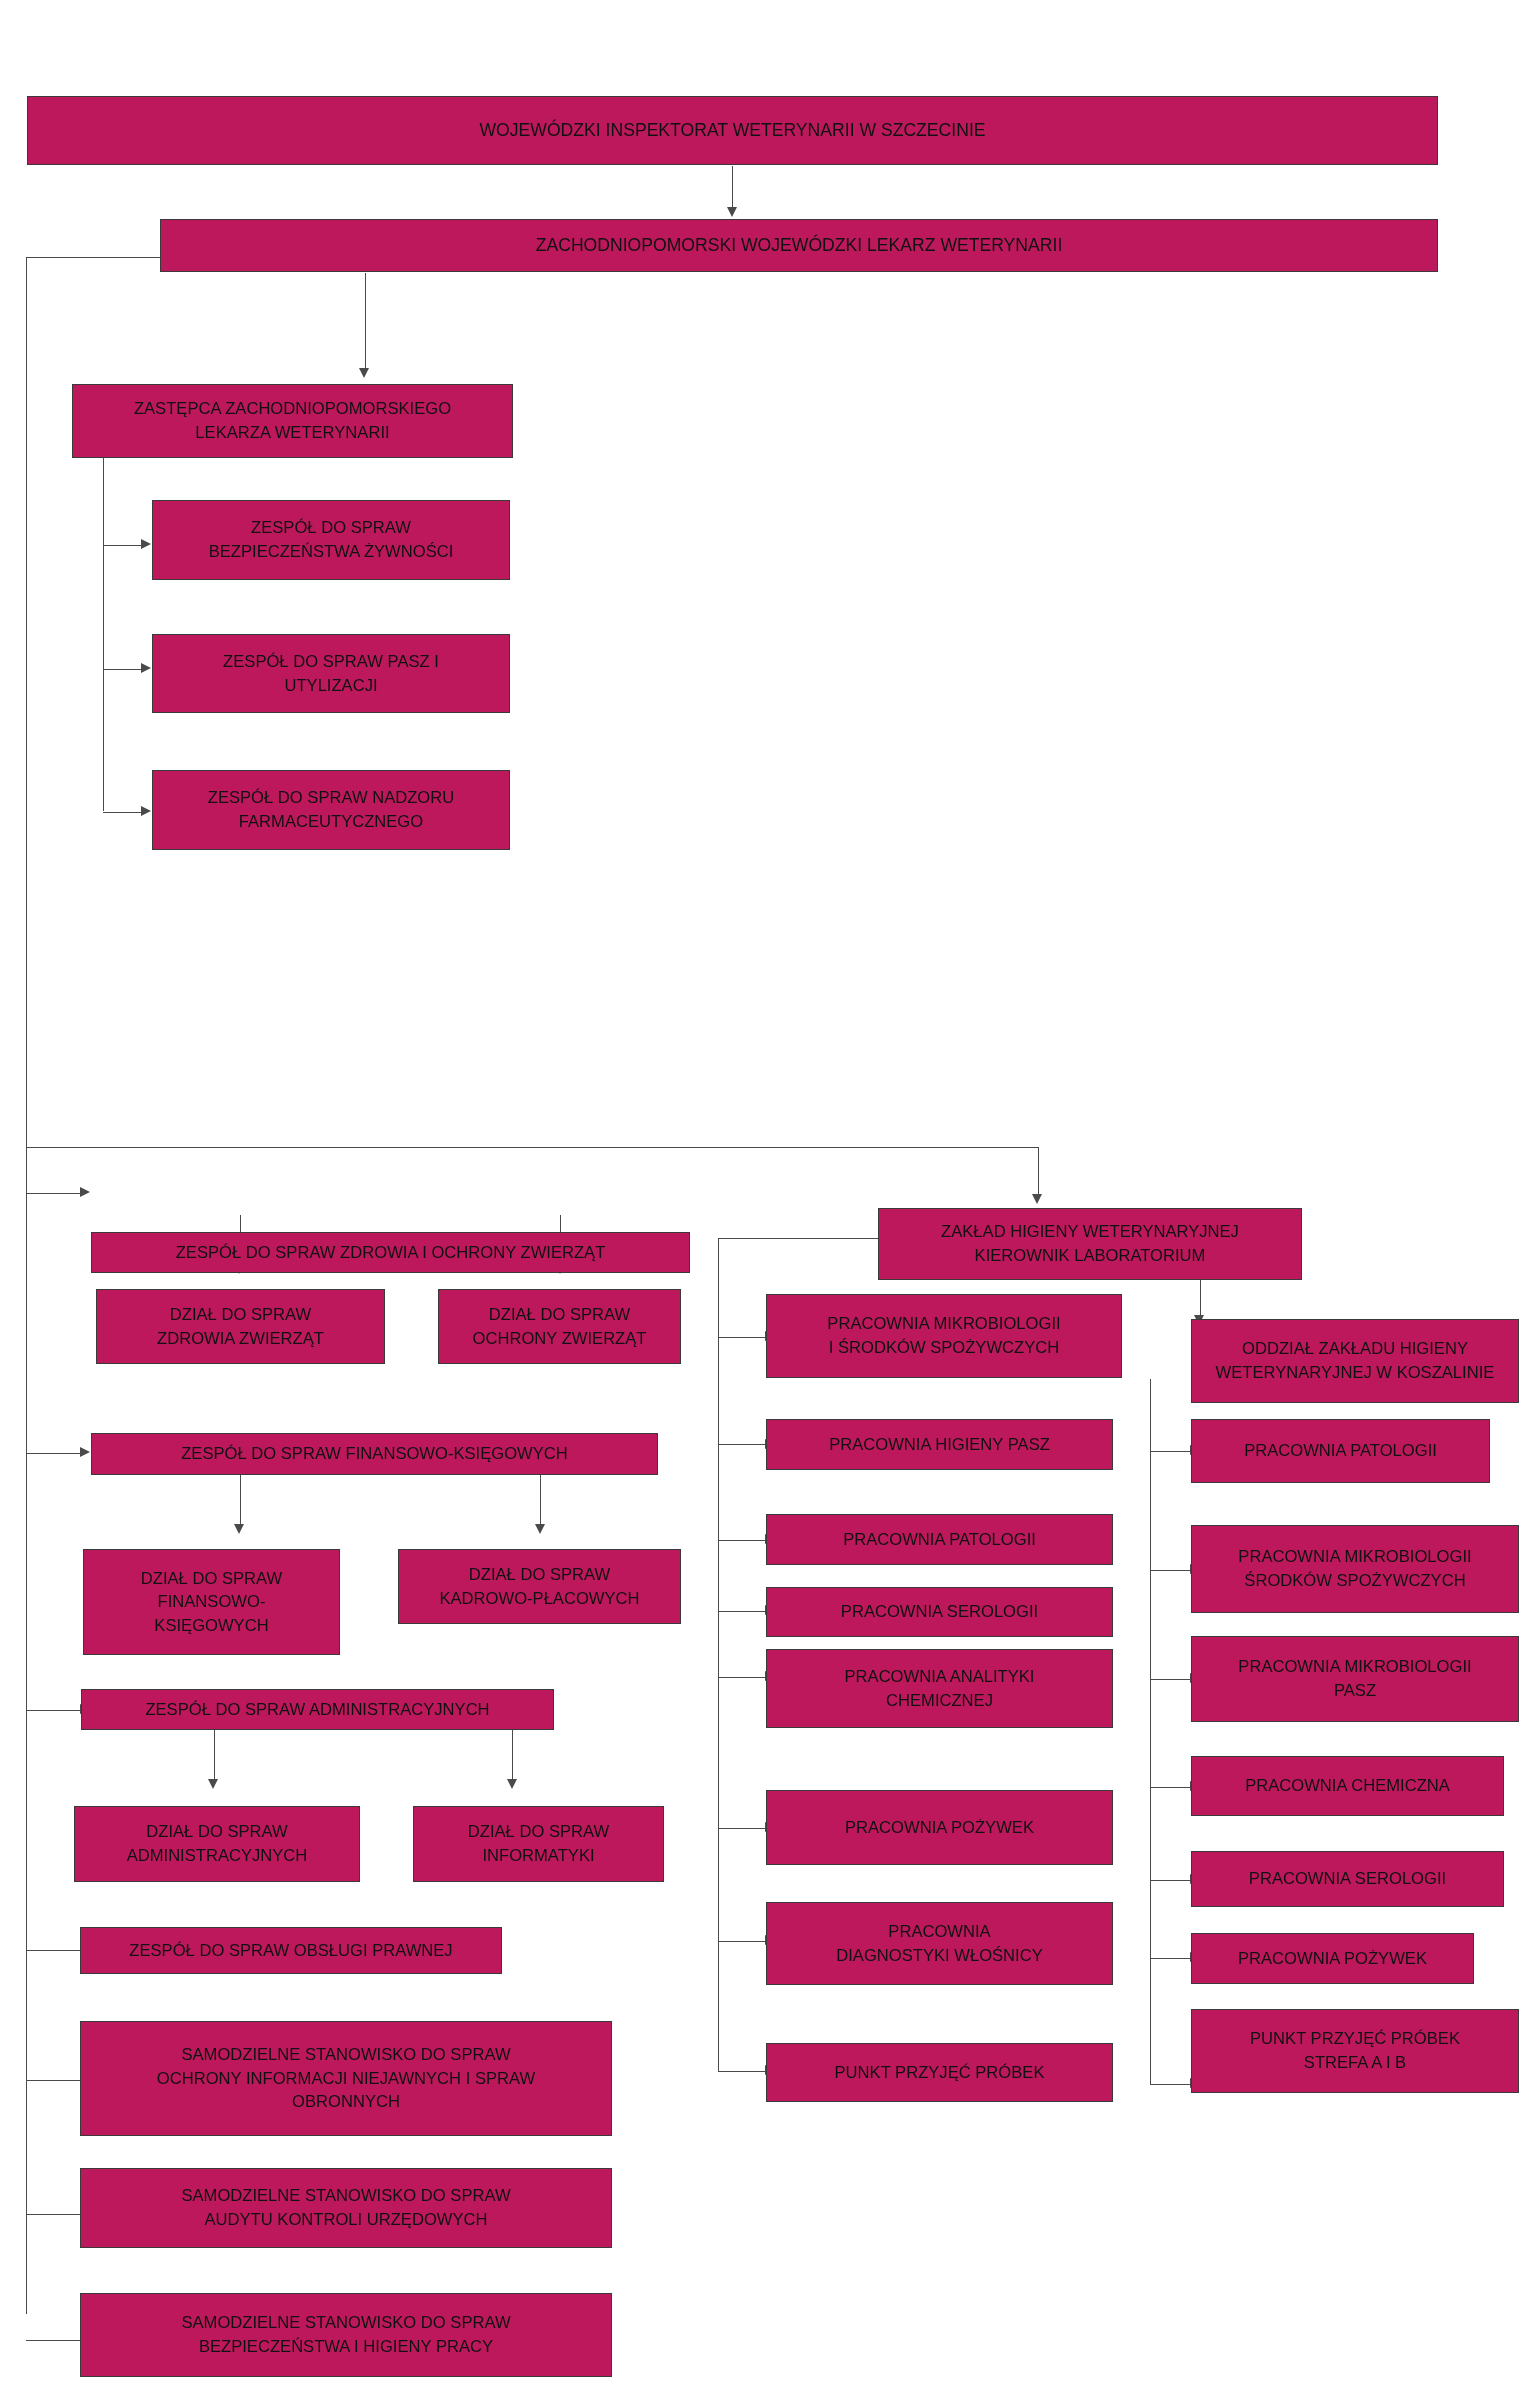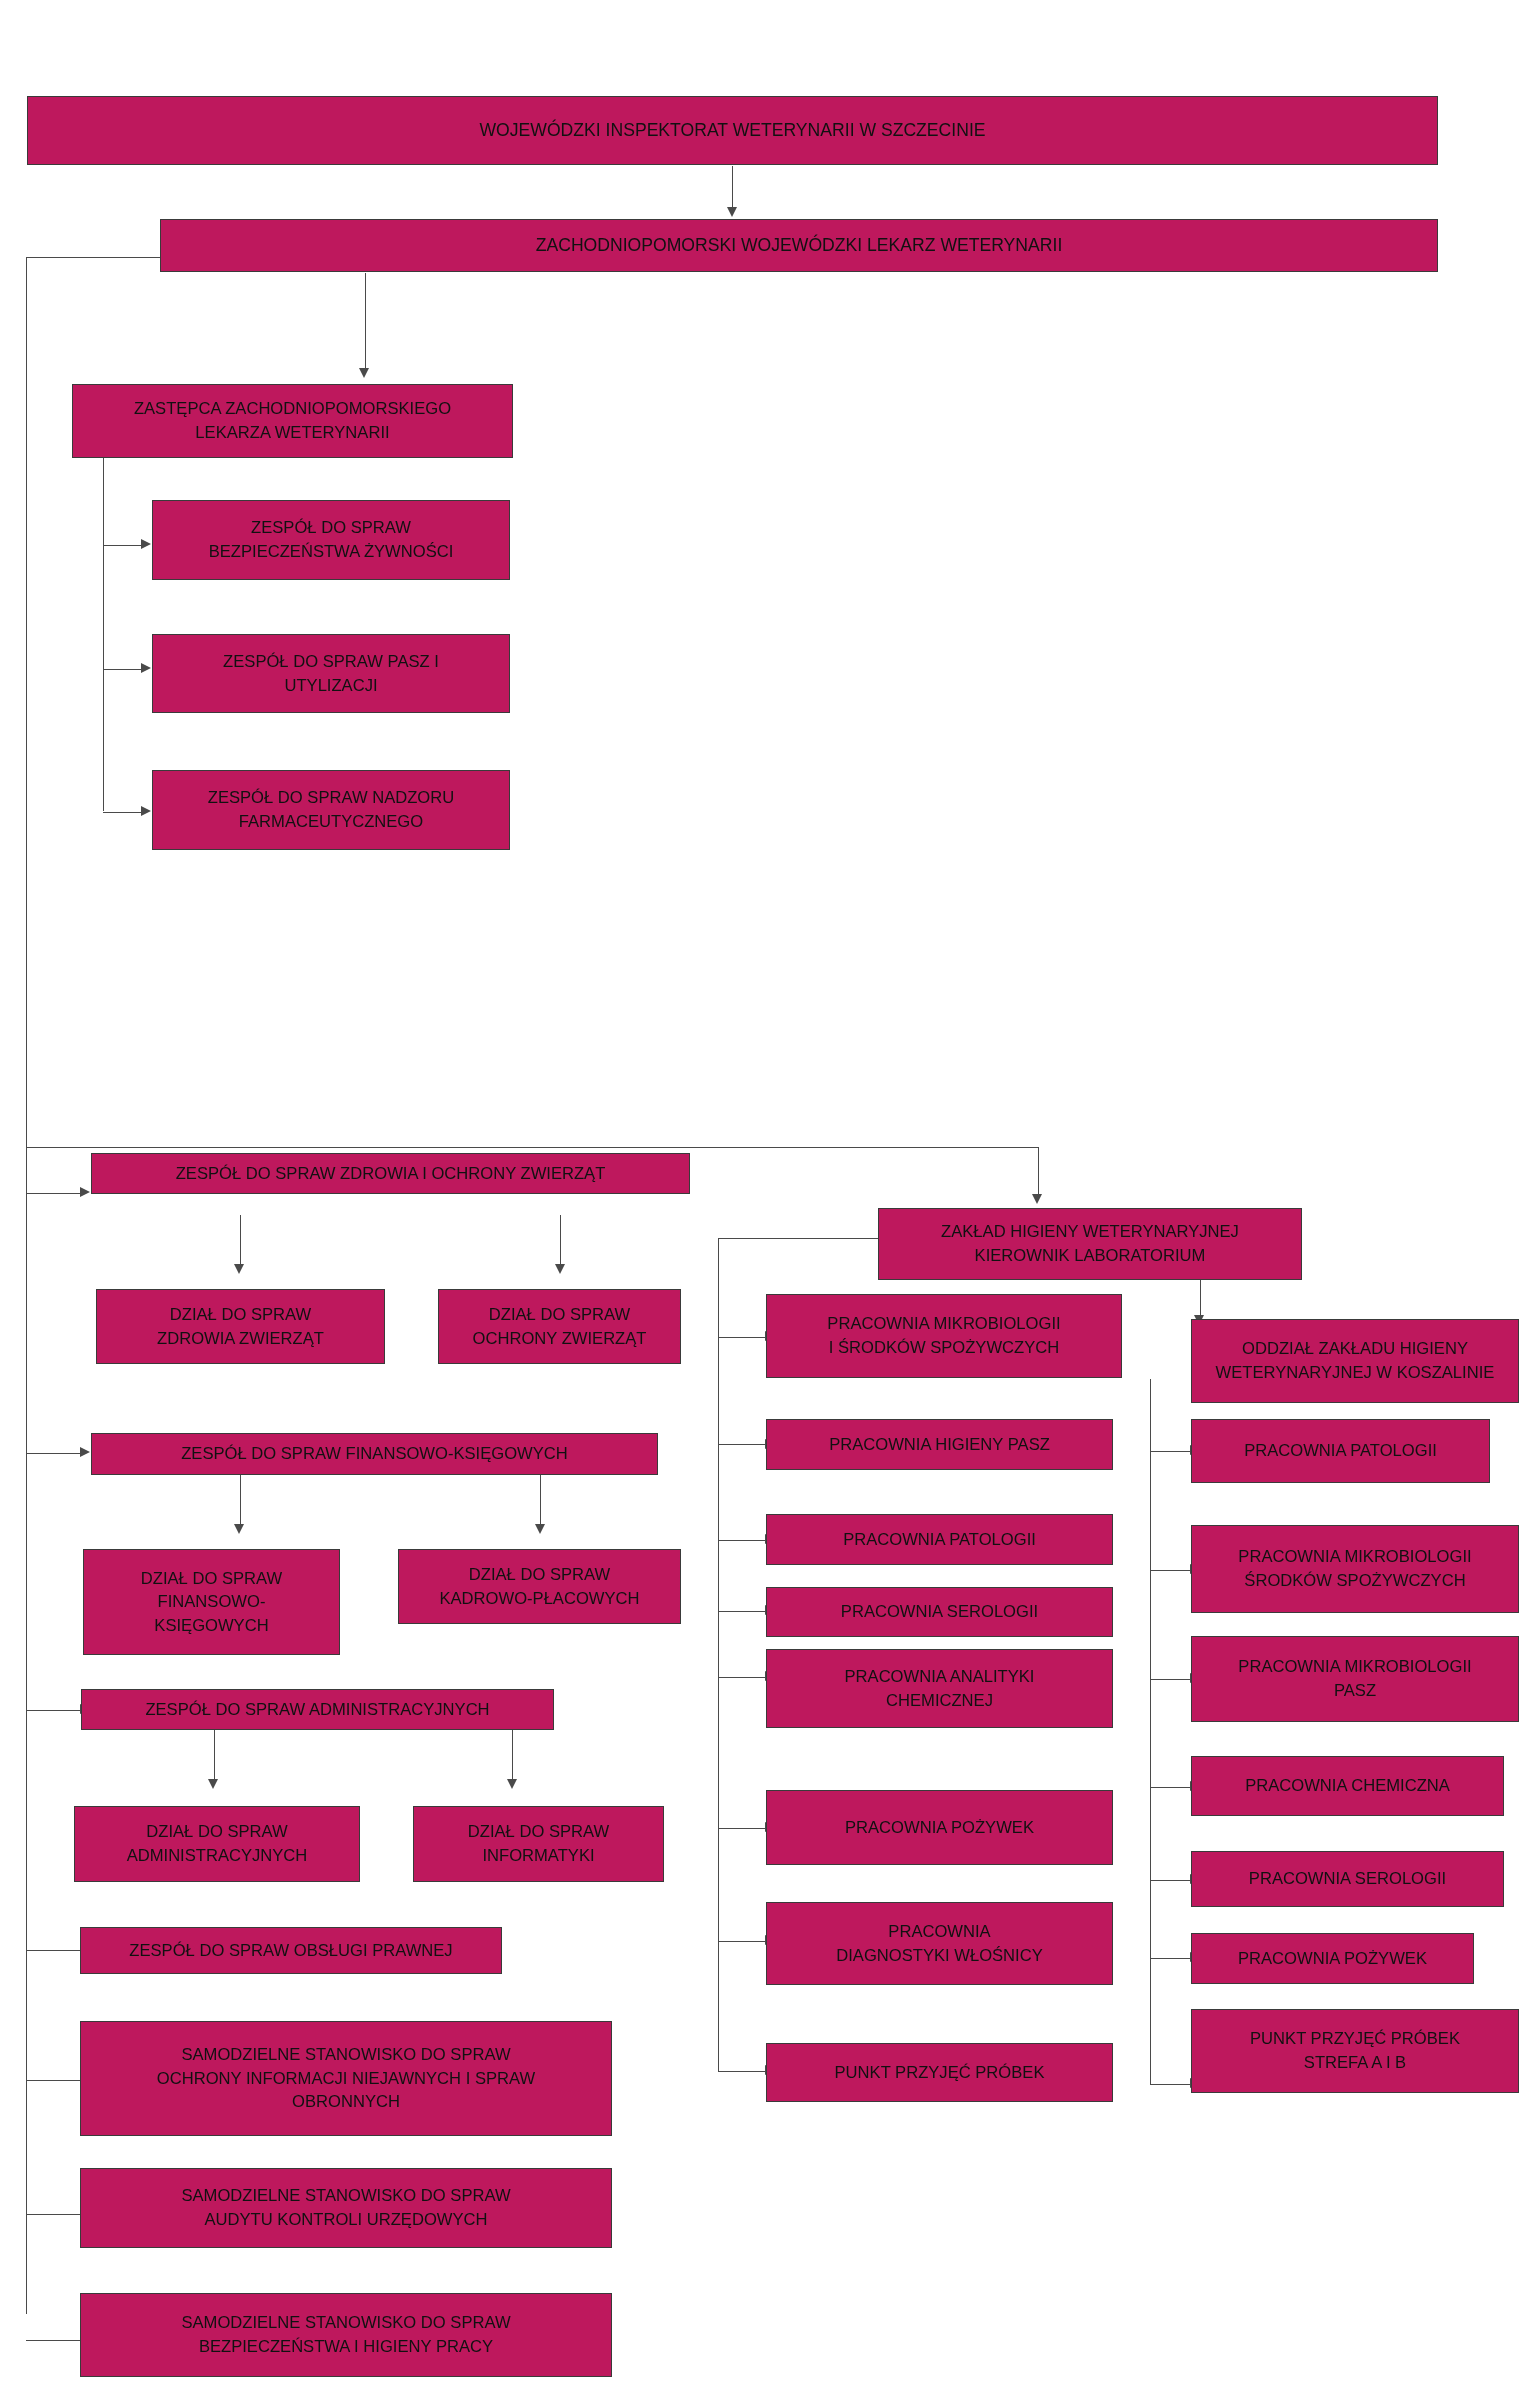--- a/index.html
+++ b/index.html
@@ -182,21 +182,21 @@
   <div class="node" style="left:152px;top:634px;width:358px;height:79px;flex-direction:column;">
     <span>ZESPÓŁ DO SPRAW PASZ I</span>
     <span>UTYLIZACJI</span>
   </div>
 
   <div class="node" style="left:152px;top:770px;width:358px;height:80px;flex-direction:column;">
     <span>ZESPÓŁ DO SPRAW NADZORU</span>
     <span>FARMACEUTYCZNEGO</span>
   </div>
 
-  <div class="node" style="left:91px;top:1153px;width:599px;height:41px;">
+  <div class="node" style="left:91px;top:1232px;width:599px;height:41px;">
     <span>ZESPÓŁ DO SPRAW ZDROWIA I OCHRONY ZWIERZĄT</span>
   </div>
 
   <div class="node" style="left:96px;top:1289px;width:289px;height:75px;flex-direction:column;">
     <span>DZIAŁ DO SPRAW</span>
     <span>ZDROWIA ZWIERZĄT</span>
   </div>
 
   <div class="node" style="left:438px;top:1289px;width:243px;height:75px;flex-direction:column;">
     <span>DZIAŁ DO SPRAW</span>

